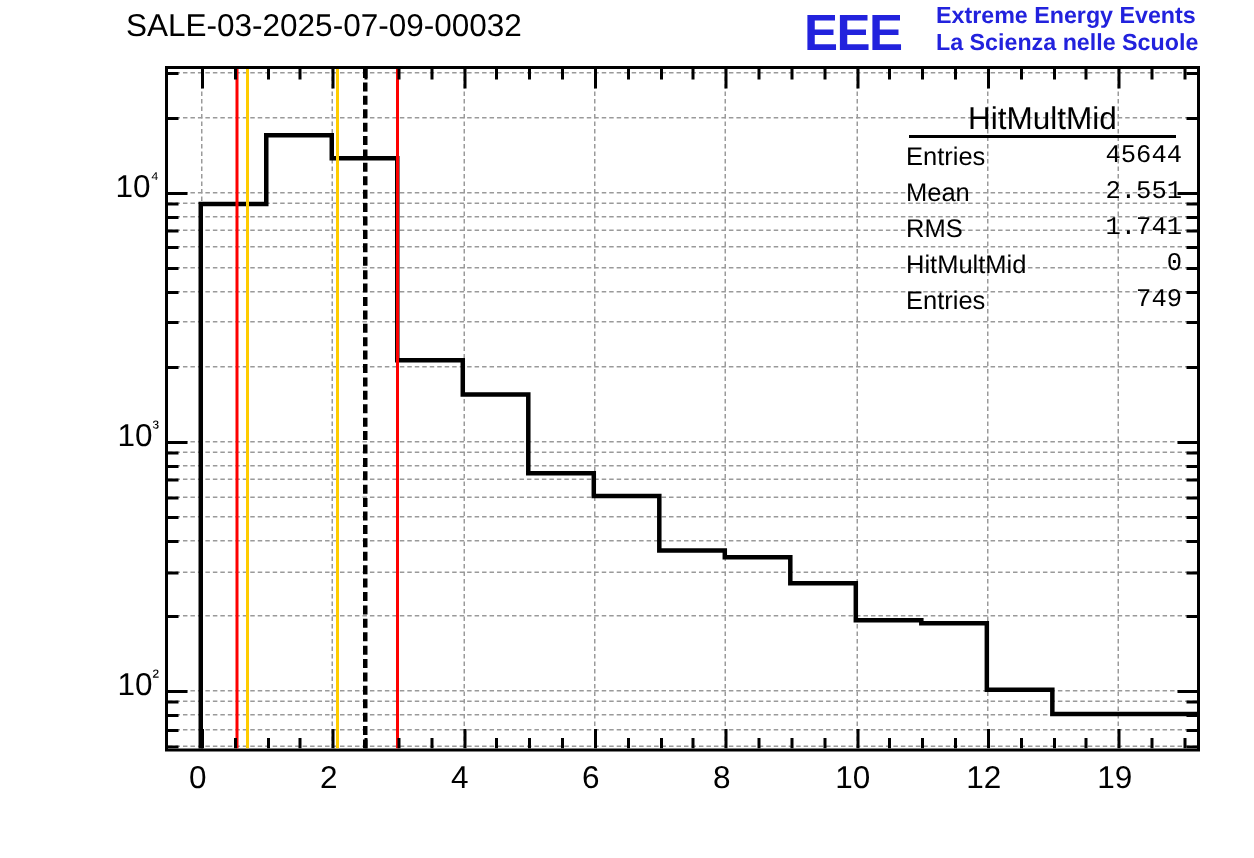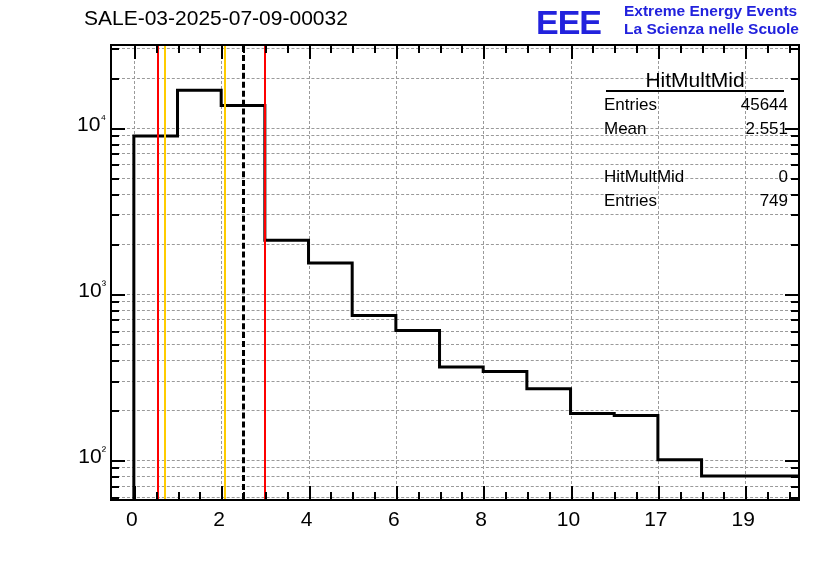--- a/index.html
+++ b/index.html
@@ -110,21 +110,21 @@
     padding-bottom:2px;
   }
   #stats .st-rule{
     position:absolute;left:14px;top:22px;width:178px;height:0;
     border-top:2px solid #000;
   }
   #stats .st-row{
     position:absolute;left:0;width:100%;height:22px;line-height:22px;
   }
   #stats .st-key{position:absolute;left:12px;}
-  #stats .st-val{position:absolute;right:10px;}
+  #stats .st-val{position:absolute;right:10px;font-family:Liberation Mono, monospace;}
 </style>
 </head>
 <body>
 
 <div id="root">
 
   <div class="chart-title">SALE-03-2025-07-09-00032</div>
 
   <div class="logo-block">
     <div class="logo-eee">EEE</div>
@@ -299,36 +299,40 @@
       <div class="ylab" style="top: 276.747px; left: 44px; width: 62px;">10<sup>³</sup></div>
       <div class="ylab" style="top: 110.626px; left: 44px; width: 62px;">10<sup>⁴</sup></div>
     </div>
   <div id="xlabel-layer">
       <div class="xlab" style="left: 106.835px; width: 50px; top: 507px;">0</div>
       <div class="xlab" style="left: 194.177px; width: 50px; top: 507px;">2</div>
       <div class="xlab" style="left: 281.519px; width: 50px; top: 507px;">4</div>
       <div class="xlab" style="left: 368.861px; width: 50px; top: 507px;">6</div>
       <div class="xlab" style="left: 456.203px; width: 50px; top: 507px;">8</div>
       <div class="xlab" style="left: 543.544px; width: 50px; top: 507px;">10</div>
-      <div class="xlab" style="left: 630.886px; width: 50px; top: 507px;">17</div>
+      <div class="xlab" style="left: 630.886px; width: 50px; top: 507px;">12</div>
       <div class="xlab" style="left: 718.228px; width: 50px; top: 507px;">19</div>
     </div>
 
 
   <div id="stats">
     <div class="st-title">HitMultMid</div>
     <div class="st-rule"></div>
   <div class="st-row" style="top: 26px;">
         <span class="st-key">Entries</span>
         <span class="st-val">45644</span>
       </div>
       <div class="st-row" style="top: 50px;">
         <span class="st-key">Mean</span>
         <span class="st-val">2.551</span>
       </div>
+      <div class="st-row" style="top: 74px;">
+        <span class="st-key">RMS</span>
+        <span class="st-val">1.741</span>
+      </div>
       <div class="st-row" style="top: 98px;">
         <span class="st-key">HitMultMid</span>
         <span class="st-val">0</span>
       </div>
       <div class="st-row" style="top: 122px;">
         <span class="st-key">Entries</span>
         <span class="st-val">749</span>
       </div>
     </div>
 

